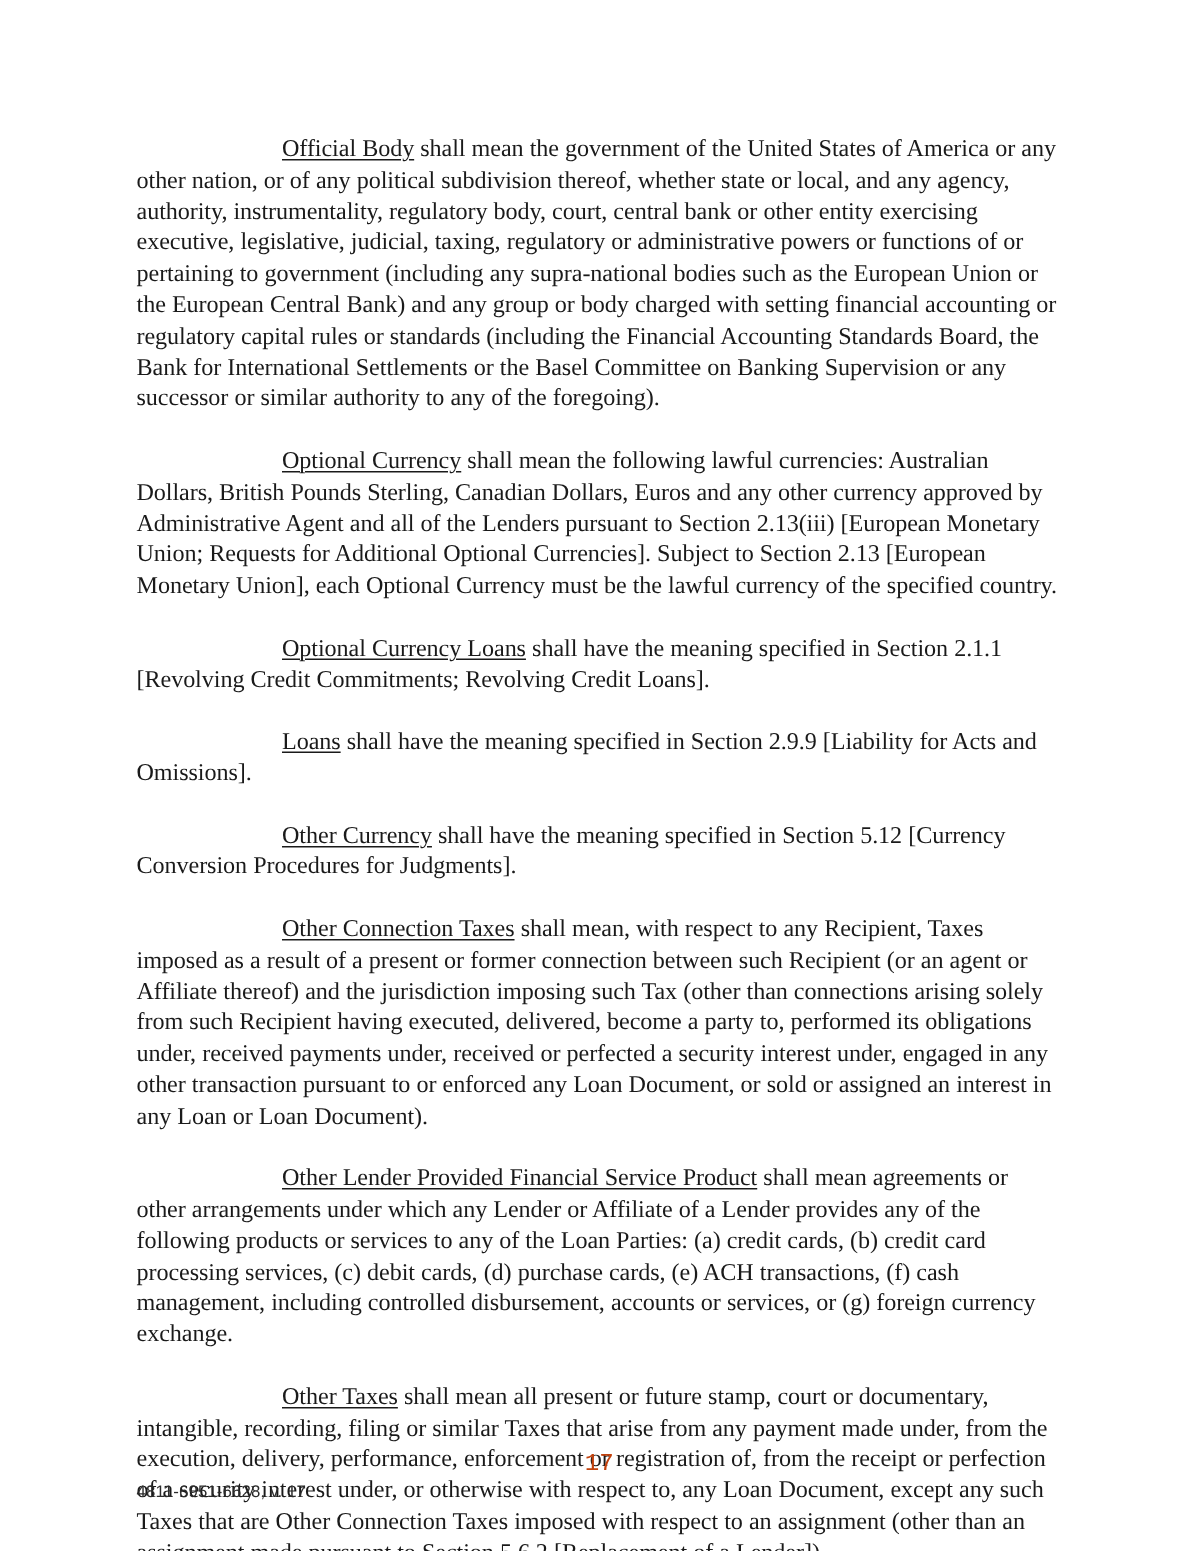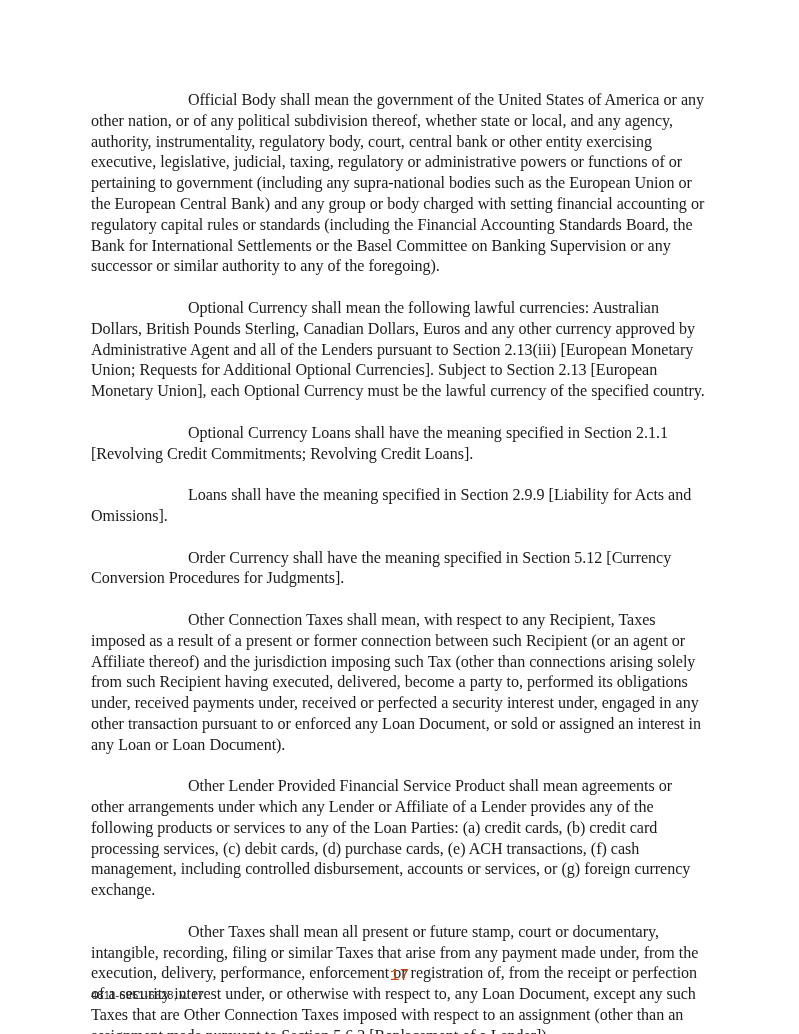--- a/index.html
+++ b/index.html
@@ -38,20 +38,21 @@
     text-indent: 97px;
     text-align: left;
     letter-spacing: -0.05px;
     word-spacing: 0.1px;
     -webkit-font-smoothing: antialiased;
   }
   p.def:last-child {
     margin-bottom: 0;
   }
   .term {
+    text-decoration: underline;
     text-underline-offset: 1.5px;
     text-decoration-thickness: 1px;
   }
   .footer-pageno {
     position: absolute;
     left: 0;
     top: 966px;
     width: 799px;
     text-align: center;
     font-family: Liberation Mono, monospace;
@@ -88,21 +89,21 @@
     <p class="def">
       <span class="term">Optional Currency Loans</span><span> shall have the meaning specified in Section 2.1.1 [Revolving Credit Commitments; Revolving Credit Loans].</span>
     </p>
 
     <p class="def">
       <span class="term">Loans</span><span> shall have the meaning specified in Section 2.9.9 [Liability for Acts and Omissions].</span>
     </p>
 
 
     <p class="def">
-      <span class="term">Order Currency</span><span> shall have the meaning specified in Section 5.12 [Currency Conversion Procedures for Judgments].</span>
+      <span class="term">Other Currency</span><span> shall have the meaning specified in Section 5.12 [Currency Conversion Procedures for Judgments].</span>
     </p>
 
     <p class="def">
       <span class="term">Other Connection Taxes</span><span> shall mean, with respect to any Recipient, Taxes imposed as a result of a present or former connection between such Recipient (or an agent or Affiliate thereof) and the jurisdiction imposing such Tax (other than connections arising solely from such Recipient having executed, delivered, become a party to, performed its obligations under, received payments under, received or perfected a security interest under, engaged in any other transaction pursuant to or enforced any Loan Document, or sold or assigned an interest in any Loan or Loan Document).</span>
     </p>
 
     <p class="def">
       <span class="term">Other Lender Provided Financial Service Product</span><span> shall mean agreements or other arrangements under which any Lender or Affiliate of a Lender provides any of the following products or services to any of the Loan Parties: (a) credit cards, (b) credit card processing services, (c) debit cards, (d) purchase cards, (e) ACH transactions, (f) cash management, including controlled disbursement, accounts or services, or (g) foreign currency exchange.</span>
     </p>
 

